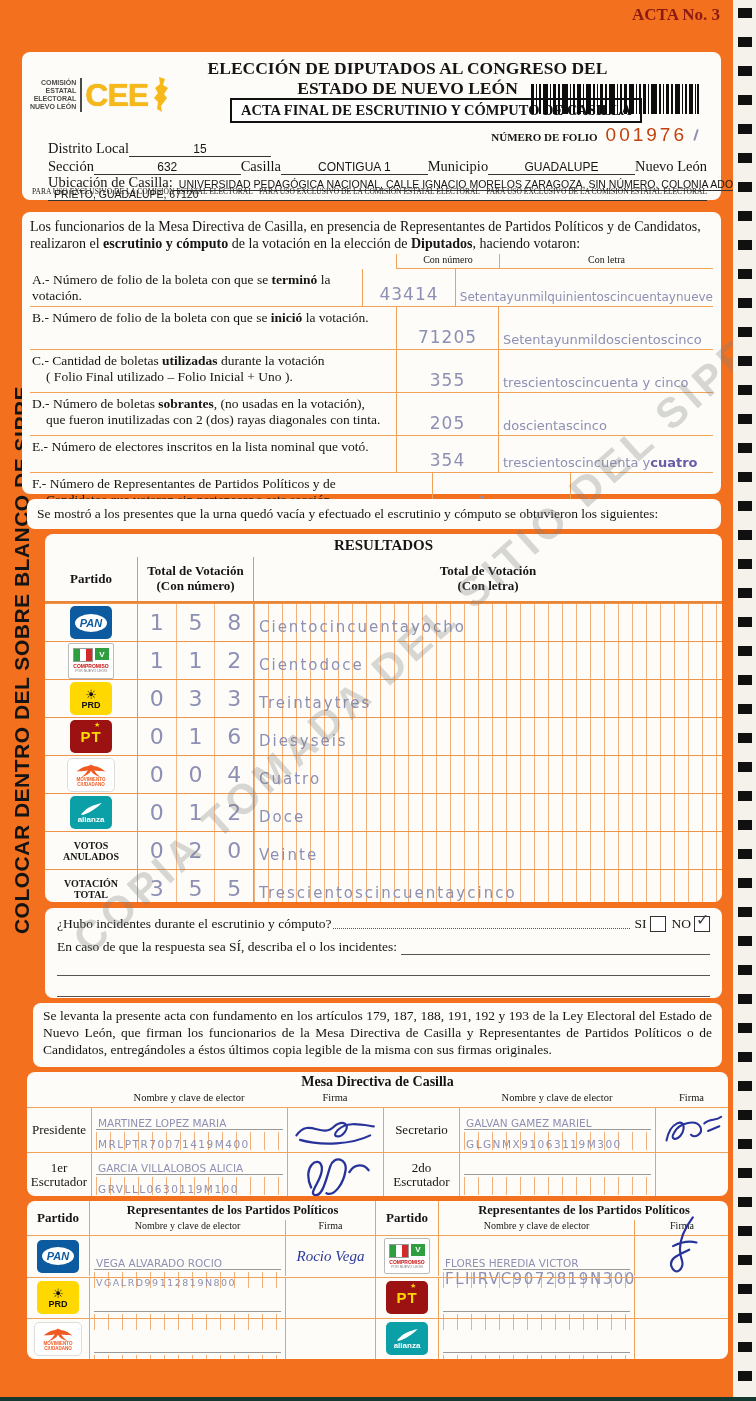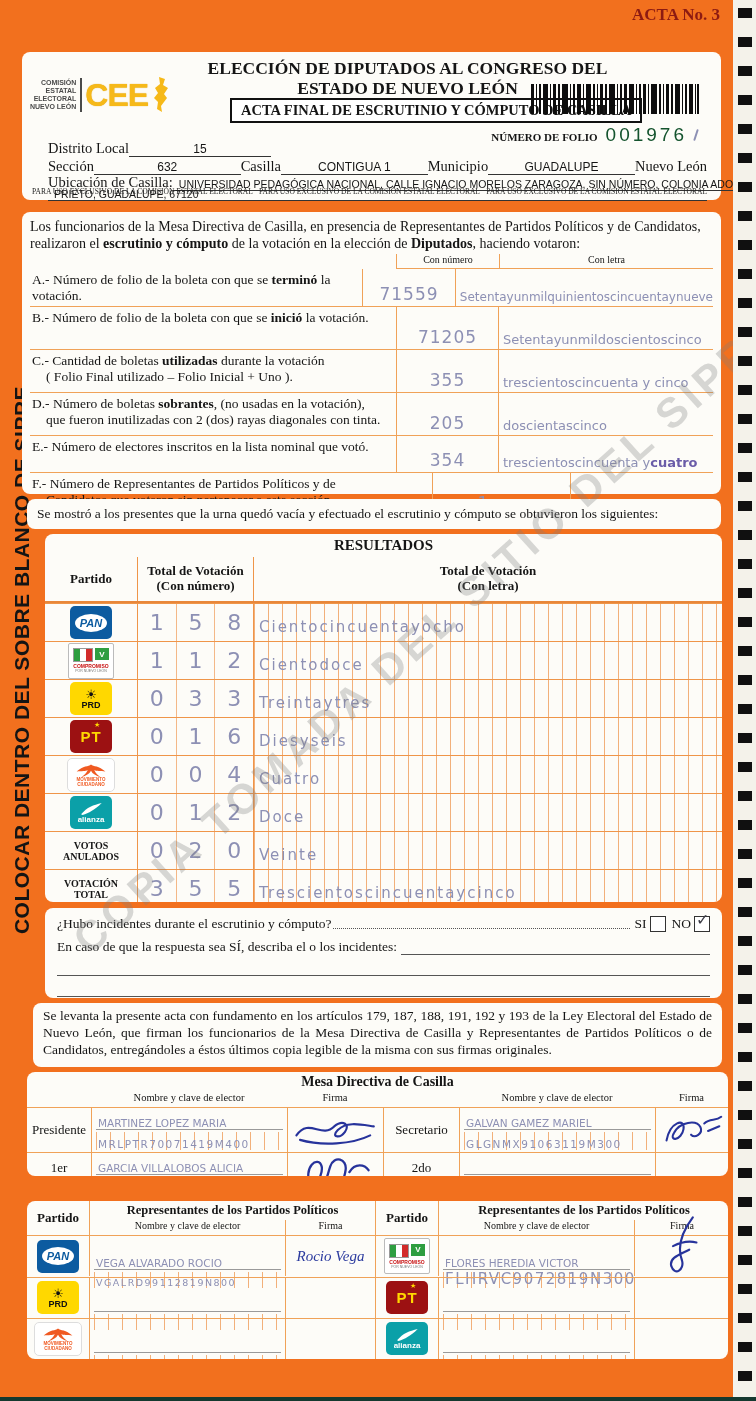--- a/index.html
+++ b/index.html
@@ -38,21 +38,21 @@
        color:#4a4a4a;text-align:right;margin-right:4px;}
   .org-div{width:2px;height:34px;background:#4a4a4a;margin-right:3px;}
   .cee{font-family:"Liberation Sans",sans-serif;font-weight:900;font-size:32px;color:#f6b919;
        letter-spacing:-1px;line-height:1;text-shadow:0 0 1px #d99a00;}
   .state-svg{margin-left:2px;}
   .acta-box{position:absolute;left:208px;top:46px;border:2px solid #111;padding:2px 9px;
        font-weight:bold;font-size:14.5px;background:#fff;}
   .barcode{position:absolute;right:22px;top:32px;}
   .folio{position:absolute;right:24px;top:72px;display:flex;align-items:baseline;gap:8px;}
   .folio-label{font-weight:bold;font-size:11px;}
-  .folio-num{font-family:"Liberation Sans",sans-serif;font-size:19px;letter-spacing:3px;color:#14532d;}
+  .folio-num{font-family:"Liberation Sans",sans-serif;font-size:19px;letter-spacing:3px;color:#c2410c;}
   .pen-mark{width:2px;height:12px;background:#8d90b4;transform:rotate(18deg);border-radius:2px;}
   .f-row{position:absolute;left:26px;right:14px;display:flex;align-items:flex-end;font-size:14.5px;}
   .f-label{white-space:nowrap;}
   .f-val{border-bottom:1.4px solid #333;text-align:center;font-family:"Liberation Sans",sans-serif;
          font-size:12px;padding:0 6px;white-space:nowrap;}
   .grow{flex:1;}
   .uso-strip{position:absolute;left:10px;right:14px;bottom:4px;display:flex;justify-content:space-between;
        font-size:7.5px;color:#222;}
 
   
@@ -126,21 +126,21 @@
   .chk .mark{position:absolute;left:1px;top:-7px;font-size:16px;color:#3c3c46;}
   .inc-d{display:flex;align-items:flex-end;margin-top:7px;}
   .uline{flex:1;border-bottom:1.2px solid #555;margin-left:4px;}
   .inc-line{border-bottom:1.2px solid #555;height:20px;}
 
   
   .legal-card{left:33px;top:1003px;width:689px;height:64px;padding:5px 10px;z-index:2;}
   .legal-card p{margin:0;font-size:13.5px;line-height:1.25;text-align:justify;}
 
   
-  .mesa-card{left:27px;top:1072px;width:701px;height:104px;z-index:2;overflow:hidden;}
+  .mesa-card{left:27px;top:1072px;width:701px;height:124px;z-index:2;overflow:hidden;}
   .m-title{text-align:center;font-weight:bold;font-size:14px;height:18px;padding-top:2px;}
   .m-grid{display:grid;grid-template-columns:64px 196px 96px 76px 196px 73px;}
   .mh{font-size:10.5px;text-align:center;height:15px;}
   .mcell{box-sizing:border-box;}
   .bl{border-left:1px solid #f0a258;}
   .bt{border-top:1px solid #f0a258;}
   .role{display:flex;flex-direction:column;align-items:center;justify-content:center;font-size:13px;line-height:1.1;height:45px;}
   .ncell{padding:3px 4px 2px 4px;height:45px;}
   .nm{height:18px;border-bottom:1px solid #9a9a9a;display:flex;align-items:flex-end;padding:0 2px;}
   .cv{height:18px;display:flex;align-items:flex-end;padding:0 2px;margin-top:2px;}
@@ -276,21 +276,21 @@
 
     <div class="af-head">
       <div class="sp"></div>
       <div class="hn">Con número</div>
       <div class="hl">Con letra</div>
     </div>
 
     <div class="af-row" style="height:37px;">
       <div class="af-label"><span>A.- Número de folio de la boleta con que se </span><span class="b">terminó</span><span> la votación.</span></div>
       <div class="af-num">
-          <span class="hw">71559</span>
+          <span class="hw">43414</span>
         </div>
       <div class="af-let">
           <span class="hw" style="font-size:12px;">Setentayunmilquinientoscincuentaynueve</span>
         </div>
     </div>
 
     <div class="af-row" style="height:42px;">
       <div class="af-label"><span>B.- Número de folio de la boleta con que se </span><span class="b">inició</span><span> la votación.</span></div>
       <div class="af-num">
           <span class="hw">71205</span>

